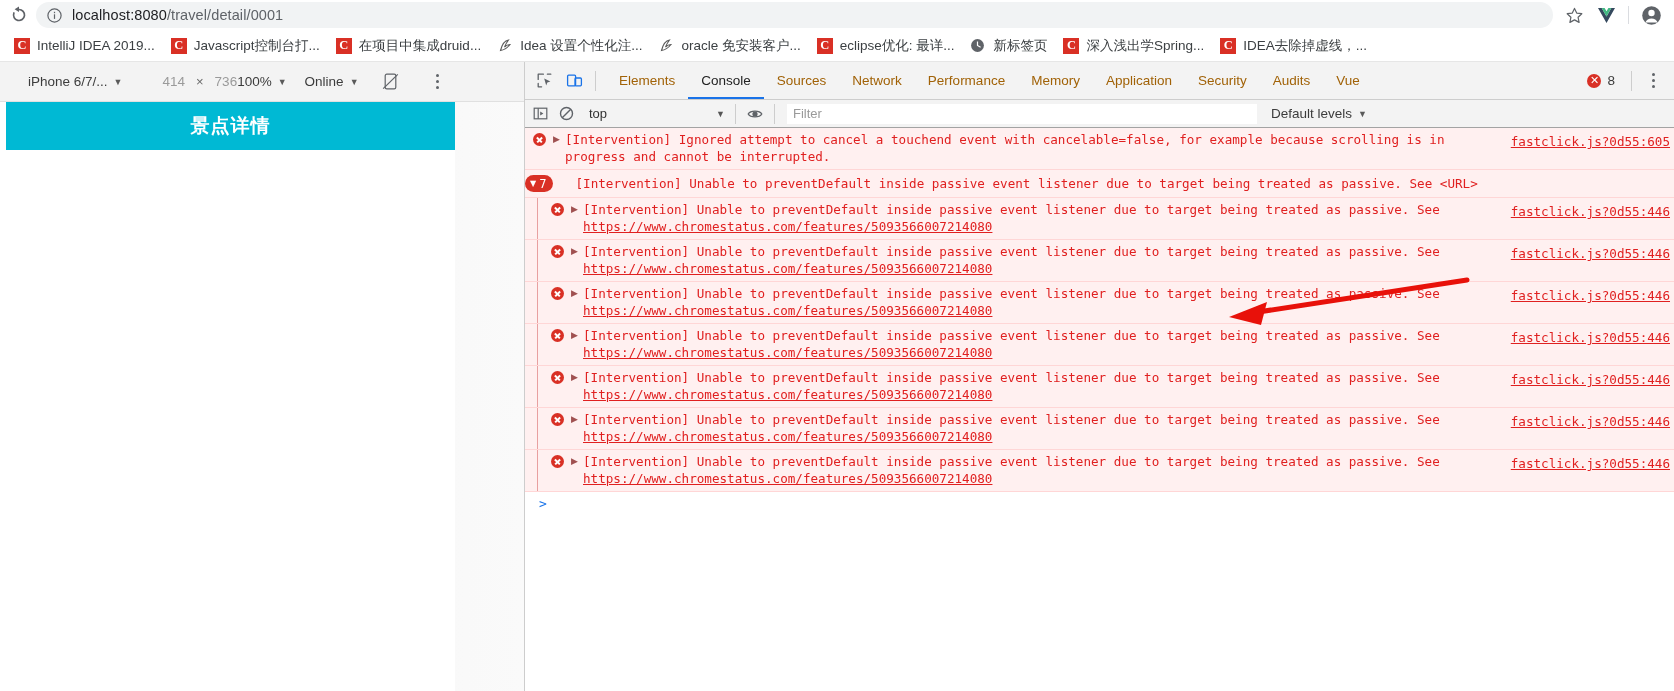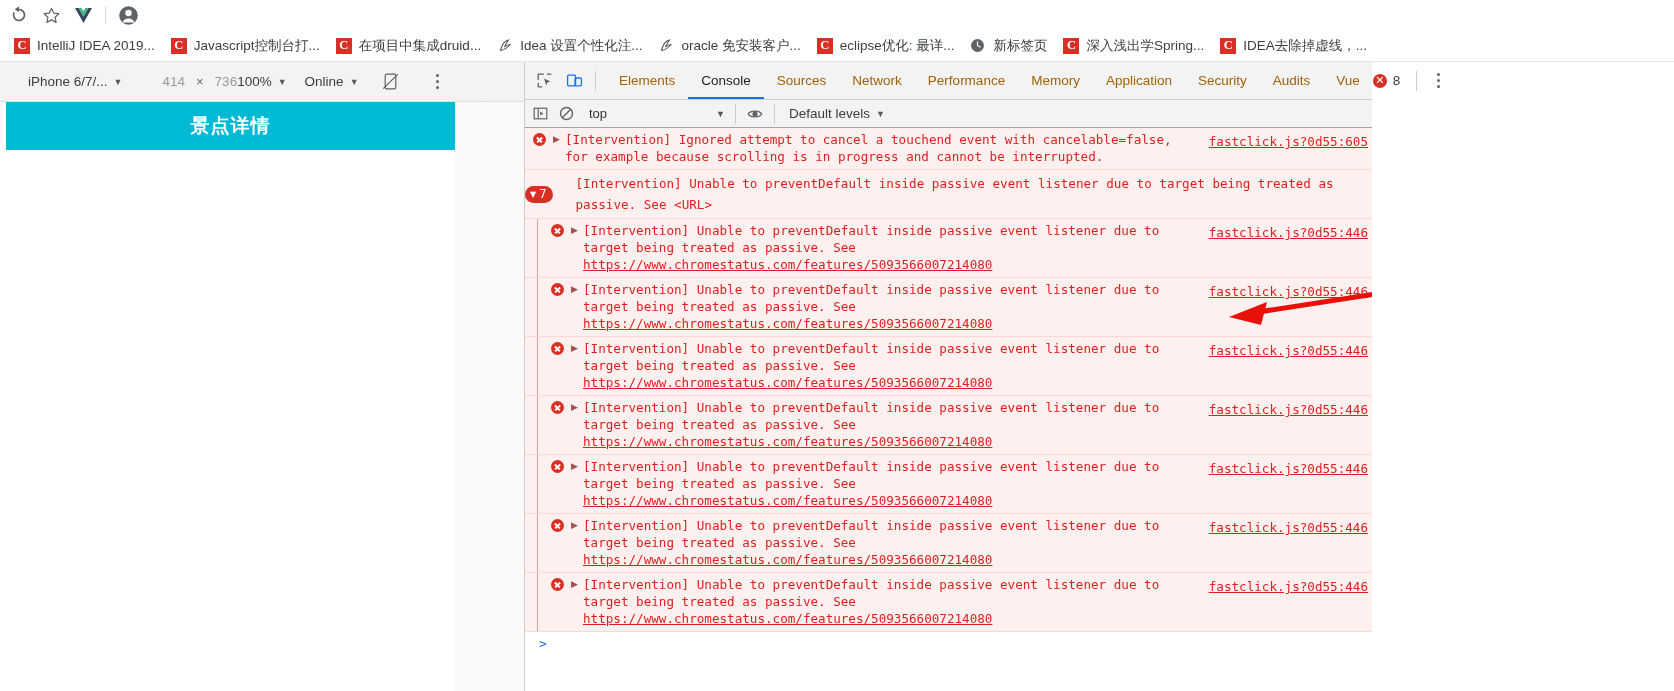--- a/index.html
+++ b/index.html
@@ -65,21 +65,21 @@
     width: 16px; height: 16px; background: #d93025;
     color: #fff; font-size: 12.5px; font-weight: bold;
     display: flex; align-items: center; justify-content: center;
     font-family: "Liberation Serif", serif; line-height: 1;
   }
   .favicon-cs { width:16px; height:16px; display:flex; align-items:center; justify-content:center; }
   .favicon-globe { width:16px;height:16px; }
 
   
   .main {
-    display: flex; height: 629px; width: 1372px;
+    display: flex; height: 629px; width: 1674px;
   }
 
   
   .device-pane {
     width: 525px; flex: 0 0 525px;
     background: #f2f2f2;
     display: flex; flex-direction: column;
     border-right: 1px solid #cdcdcd;
     position: relative;
   }
@@ -296,20 +296,30 @@
 </head>
 <body>
 
 <div class="browser-top">
   <div class="reload-icon">
     <svg width="22" height="22" viewBox="0 0 22 22">
       <path d="M11 5.5 A5.5 5.5 0 1 1 5.9 9" fill="none" stroke="#5f6368" stroke-width="1.7" stroke-linecap="round"></path>
       <path d="M11 2.6 L11 8 L6.6 5.3 Z" fill="#5f6368"></path>
     </svg>
   </div>
+  <div class="omnibox">
+    <span class="info-icon">
+      <svg width="17" height="17" viewBox="0 0 17 17">
+        <circle cx="8.5" cy="8.5" r="6.6" fill="none" stroke="#5f6368" stroke-width="1.2"></circle>
+        <rect x="7.9" y="7.3" width="1.2" height="4.6" fill="#5f6368"></rect>
+        <rect x="7.9" y="4.8" width="1.2" height="1.4" fill="#5f6368"></rect>
+      </svg>
+    </span>
+    <span class="url-text"><span class="host">localhost:8080</span><span>/travel/detail/0001</span></span>
+  </div>
   <div class="top-actions">
     <div class="tb-icon">
       <svg width="19" height="19" viewBox="0 0 19 19">
         <path d="M9.5 2.4 L11.7 7.1 L16.8 7.7 L13.1 11.3 L14.1 16.4 L9.5 13.9 L4.9 16.4 L5.9 11.3 L2.2 7.7 L7.3 7.1 Z" fill="none" stroke="#5f6368" stroke-width="1.2" stroke-linejoin="round"></path>
       </svg>
     </div>
     <div class="tb-icon">
       <svg width="21" height="19" viewBox="0 0 21 19">
         <path d="M2 2 L10.5 17 L19 2 L15.3 2 L10.5 10.4 L5.7 2 Z" fill="#35495e"></path>
         <path d="M5.7 2 L10.5 10.4 L15.3 2 L12.4 2 L10.5 5.3 L8.6 2 Z" fill="#41b883"></path>
@@ -504,20 +514,21 @@
         <span class="caret2">▼</span>
       </div>
       <div class="vsep"></div>
       <div class="ct-btn">
         <svg width="16" height="16" viewBox="0 0 16 16">
           <path d="M1.2 8 C3.4 4.2 12.6 4.2 14.8 8 C12.6 11.8 3.4 11.8 1.2 8 Z" fill="none" stroke="#5f6368" stroke-width="1.3"></path>
           <circle cx="8" cy="8" r="2.6" fill="#5f6368"></circle>
         </svg>
       </div>
       <div class="vsep"></div>
+      <input class="filter-input" type="text" placeholder="Filter" style="">
       <div class="levels">
         <span>Default levels</span>
         <span class="caret">▼</span>
       </div>
     </div>
 
     <div class="console-body" id="console-body">
 
     <div class="msg">
           <div class="gutter">

